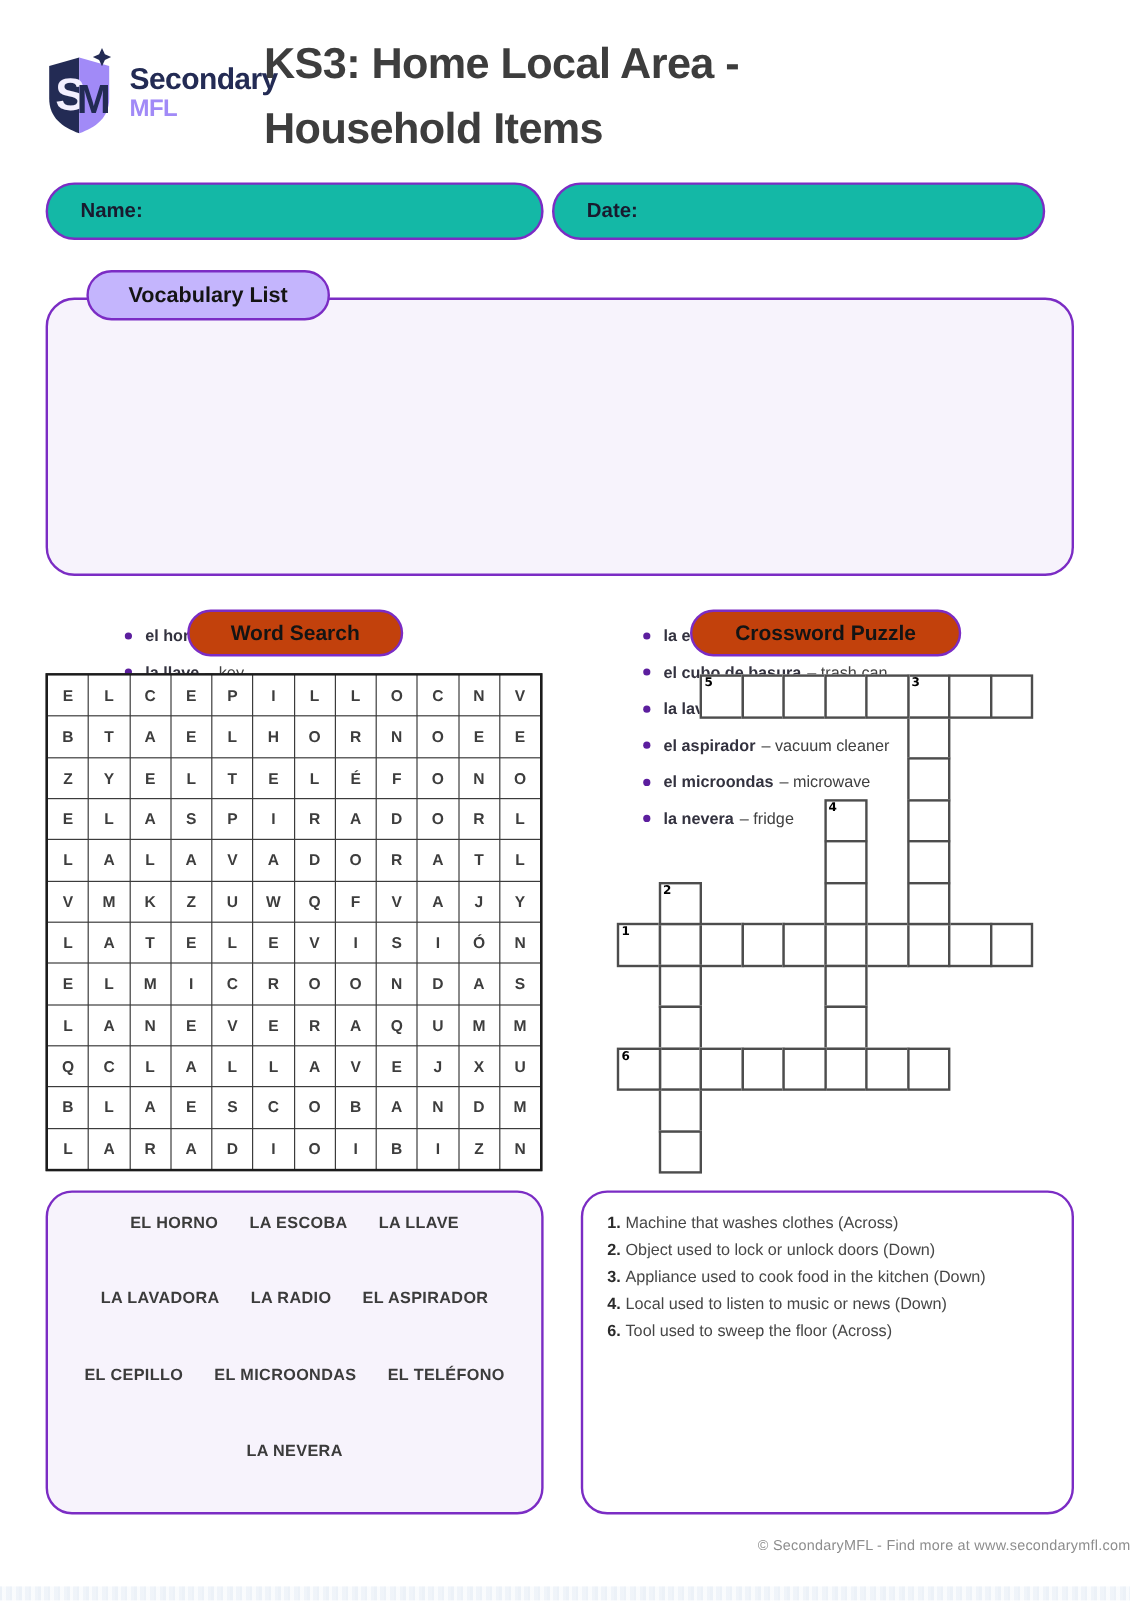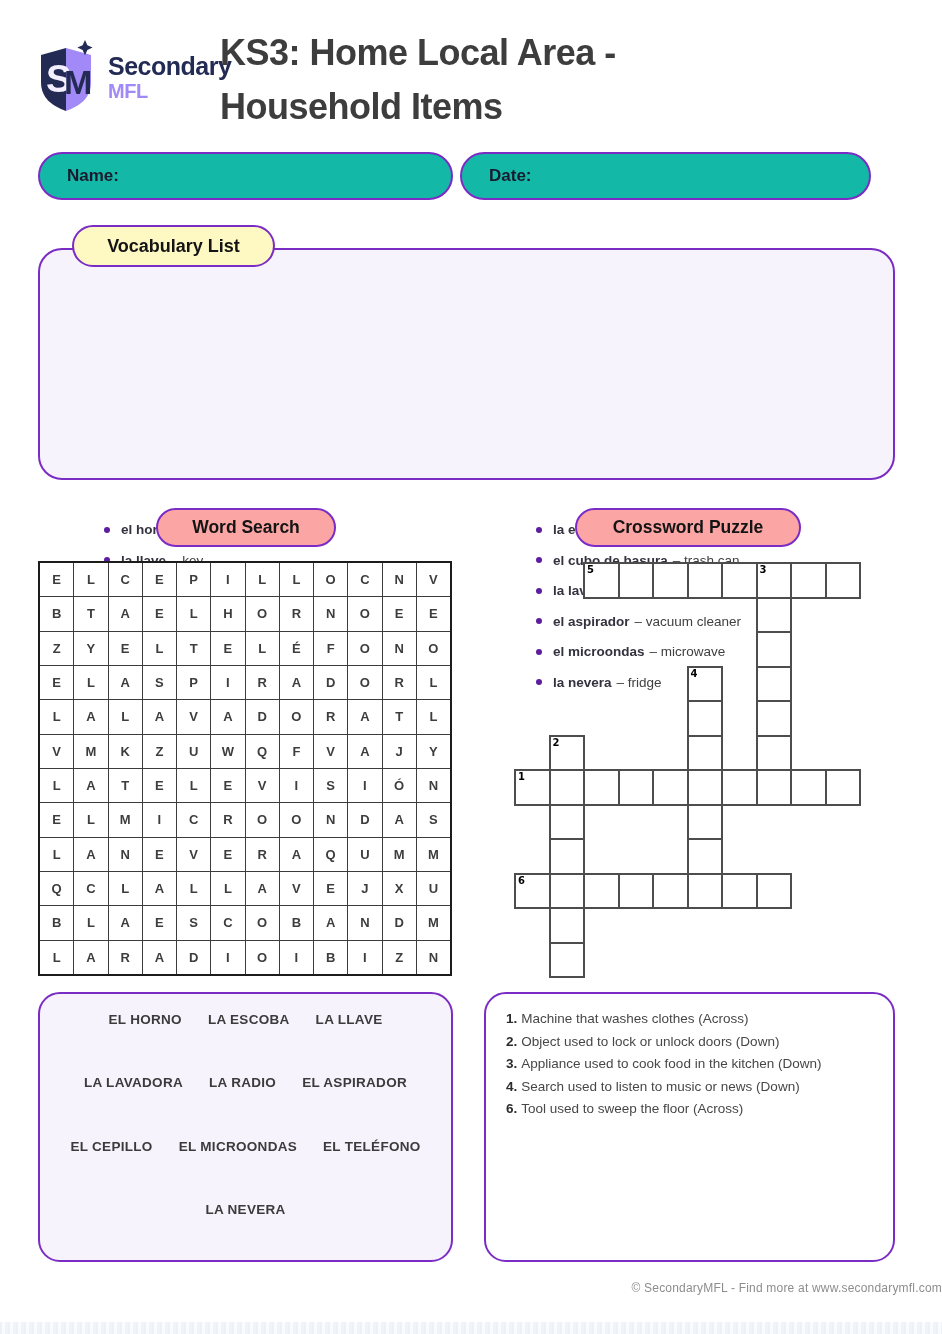--- a/index.html
+++ b/index.html
@@ -23,32 +23,32 @@
   
   .field-box { position:absolute; top:152px; height:48px; background:#14b8a6;
     border:2.5px solid #7b2cc4; border-radius:26px; display:flex; align-items:center;
     padding-left:27px; font-size:17px; font-weight:bold; color:#191a2e; }
   .field-name { left:38px; width:415px; }
   .field-date { left:460px; width:411px;text-align:center; }
   
   .vocab-box { position:absolute; left:38px; top:248px; width:857px; height:232px;
     background:#f7f3fc; border:2.5px solid #7b2cc4; border-radius:24px; }
   .vocab-pill { position:absolute; left:72px; top:225px; width:203px; height:42px;
-    background:#fef9c3; border:2.5px solid #7b2cc4; border-radius:22px; z-index:2;
+    background:#c4b5fd; border:2.5px solid #7b2cc4; border-radius:22px; z-index:2;
     display:flex; align-items:center; justify-content:center;
     font-size:18px; font-weight:bold; color:#141414; }
   .vocab-col { position:absolute; top:272px; list-style:none; }
   .vocab-col-left  { left:64px; }
   .vocab-col-right { left:496px; }
   .vocab-item { display:flex; align-items:baseline; margin-bottom:15.5px; font-size:13.5px; white-space:nowrap; }
   .bullet { width:6px; height:6px; border-radius:50%; background:#5c1e9e; margin-right:11px; flex:0 0 auto; align-self:center; }
   .vocab-term { font-weight:bold; color:#33323f; margin-right:5px; }
   .vocab-def { color:#404040; }
   
-  .section-pill { position:absolute; top:508px; height:39px; background:#fca5a5;
+  .section-pill { position:absolute; top:508px; height:39px; background:#c2410c;
     border:2.5px solid #7b2cc4; border-radius:21px; display:flex; align-items:center;
     justify-content:center; font-size:17.5px; font-weight:bold; color:#141414; z-index:2; }
   .pill-ws { left:156px; width:180px; }
   .pill-cw { left:575px; width:226px; }
   
   .ws-grid { position:absolute; left:38px; top:561px; width:414px; height:415px;
     border:2px solid #1c1c1c; background:#3c3c3c;
     display:grid; grid-template-columns:repeat(12,1fr); grid-template-rows:repeat(12,1fr); gap:1px; }
   .ws-cell { background:#fff; display:flex; align-items:center; justify-content:center;
     font-size:13px; font-weight:600; color:#3d3d3d; }
@@ -404,20 +404,20 @@
       <div class="wl-line"><span class="wl-word">LA LAVADORA</span><span class="wl-word">LA RADIO</span><span class="wl-word">EL ASPIRADOR</span></div>
       <div class="wl-line"><span class="wl-word">EL CEPILLO</span><span class="wl-word">EL MICROONDAS</span><span class="wl-word">EL TELÉFONO</span></div>
       <div class="wl-line"><span class="wl-word">LA NEVERA</span></div>
     </div>
 
   <div class="clues-box">
     <ul class="clue-list" id="clue-list">
         <li class="clue-item"><span class="clue-num">1.</span><span>Machine that washes clothes (Across)</span></li>
         <li class="clue-item"><span class="clue-num">2.</span><span>Object used to lock or unlock doors (Down)</span></li>
         <li class="clue-item"><span class="clue-num">3.</span><span>Appliance used to cook food in the kitchen (Down)</span></li>
-        <li class="clue-item"><span class="clue-num">4.</span><span>Search used to listen to music or news (Down)</span></li>
+        <li class="clue-item"><span class="clue-num">4.</span><span>Local used to listen to music or news (Down)</span></li>
         <li class="clue-item"><span class="clue-num">6.</span><span>Tool used to sweep the floor (Across)</span></li>
       </ul>
   </div>
 
   <div class="footer-note">© SecondaryMFL - Find more at www.secondarymfl.com</div>
   <div class="page-edge-texture"></div>
 </div>
 
 </body></html>

